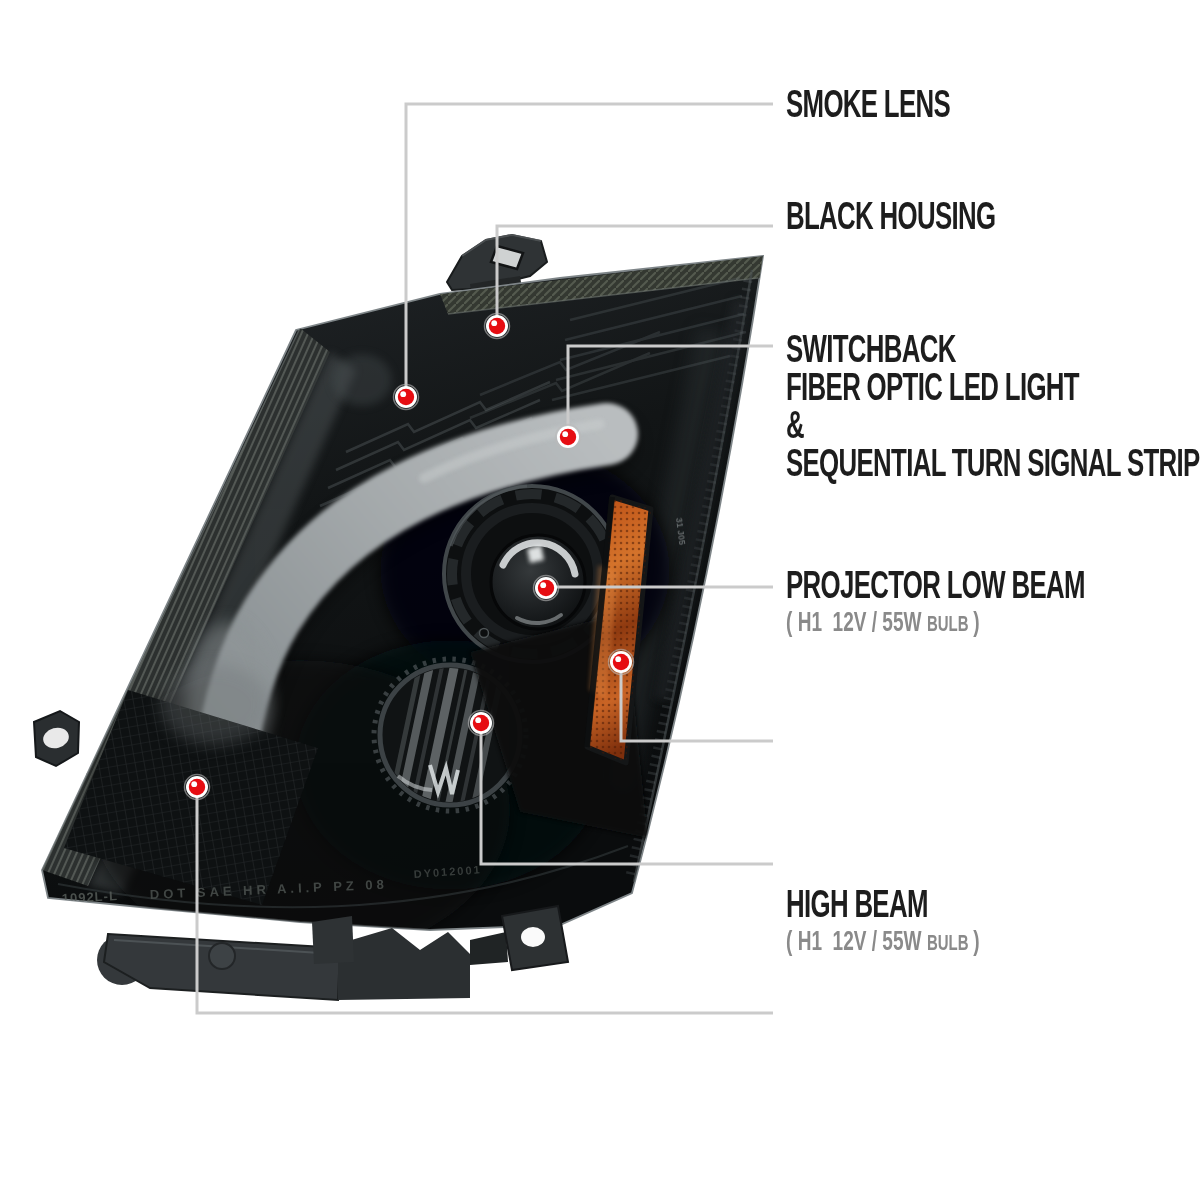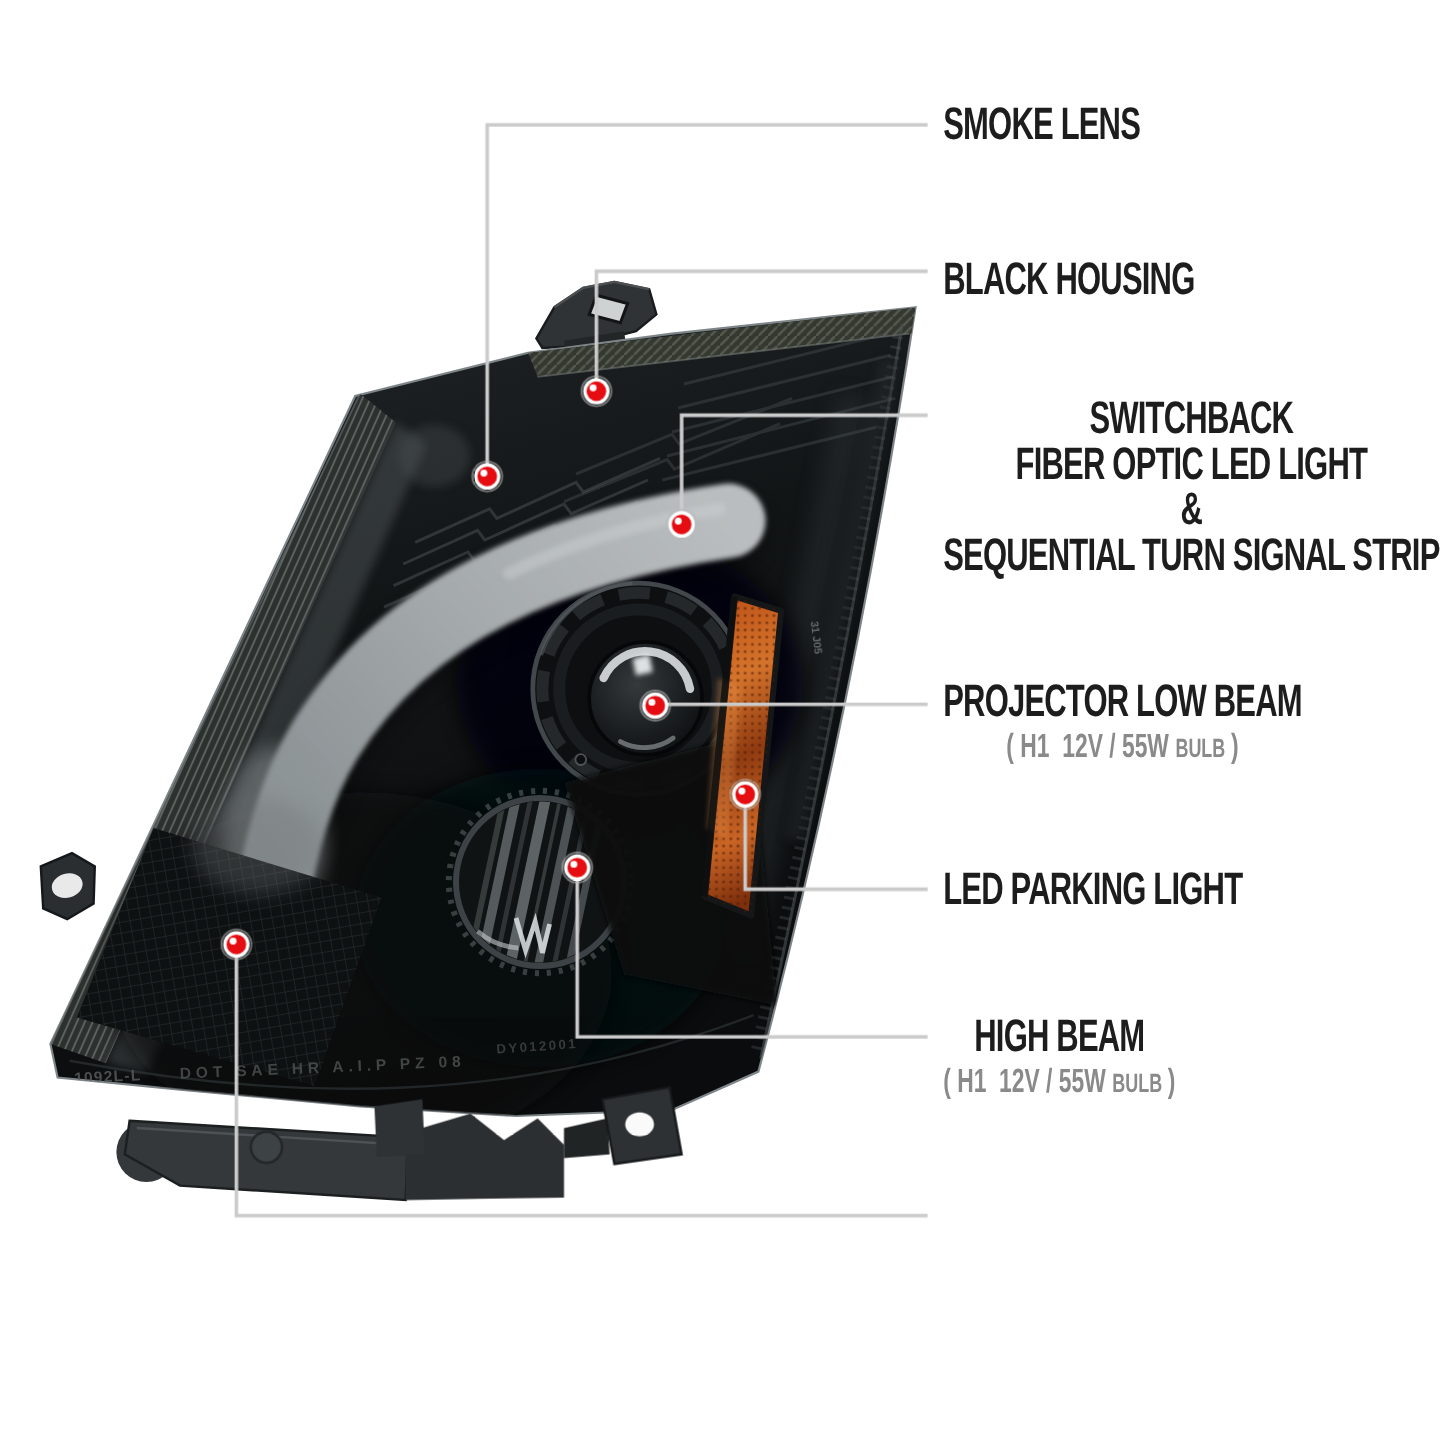--- a/index.html
+++ b/index.html
@@ -1,33 +1,33 @@
 <!DOCTYPE html>
 <html><head>
 <meta charset="utf-8">
 <style>
   html,body{margin:0;padding:0;background:#fff;}
   .stage{position:relative;width:1200px;height:1200px;background:#fff;overflow:hidden;
          font-family:"Liberation Sans",sans-serif;}
   .stage svg{position:absolute;left:0;top:0;}
-  .callout{position:absolute;left:786px;text-align:center;}
+  .callout{position:absolute;left:786px;}
   .callout .main{font-weight:700;font-size:38px;line-height:38px;color:#1d1d1d;
                  letter-spacing:-1px;white-space:nowrap;
                  transform:scaleX(.68);transform-origin:left top;}
   .callout .sub{font-weight:700;font-size:28px;line-height:28px;color:#8a8a8a;
                 margin-top:4px;white-space:nowrap;letter-spacing:0;
                 transform:scaleX(.68);transform-origin:left top;}
   .callout .sub .bulb{font-size:22px;margin-left:8px;}
   .callout .sub .close{margin-left:7px;}
   #co-smoke{top:85px}
-  #co-black{top:214px}
+  #co-black{top:197px}
   #co-switch{top:330px}
   #co-proj{top:566px}
   #co-park{top:722px}
-  #co-high{top:845px}
+  #co-high{top:885px}
   #co-turn{top:995px}
 </style>
 </head>
 <body>
 
 <div class="stage">
 
 <svg width="1200" height="1200" viewBox="0 0 1200 1200">
   <defs>
     <linearGradient id="gBody" x1="0" y1="0" x2="0.3" y2="1">
@@ -283,23 +283,20 @@
     <div class="main">SEQUENTIAL TURN SIGNAL STRIP</div>
   </div>
 
   <div class="callout" id="co-proj">
     <div class="main">PROJECTOR LOW BEAM</div>
     <div class="sub">
       <span>( H1 &nbsp;12V / 55W</span><span class="bulb">BULB</span><span class="close">)</span>
     </div>
   </div>
 
-  <div class="callout" id="co-park">
-    <div class="main">LED PARKING LIGHT</div>
-  </div>
 
   <div class="callout" id="co-high">
     <div class="main">HIGH BEAM</div>
     <div class="sub">
       <span>( H1 &nbsp;12V / 55W</span><span class="bulb">BULB</span><span class="close">)</span>
     </div>
   </div>
 
 
 </div>

